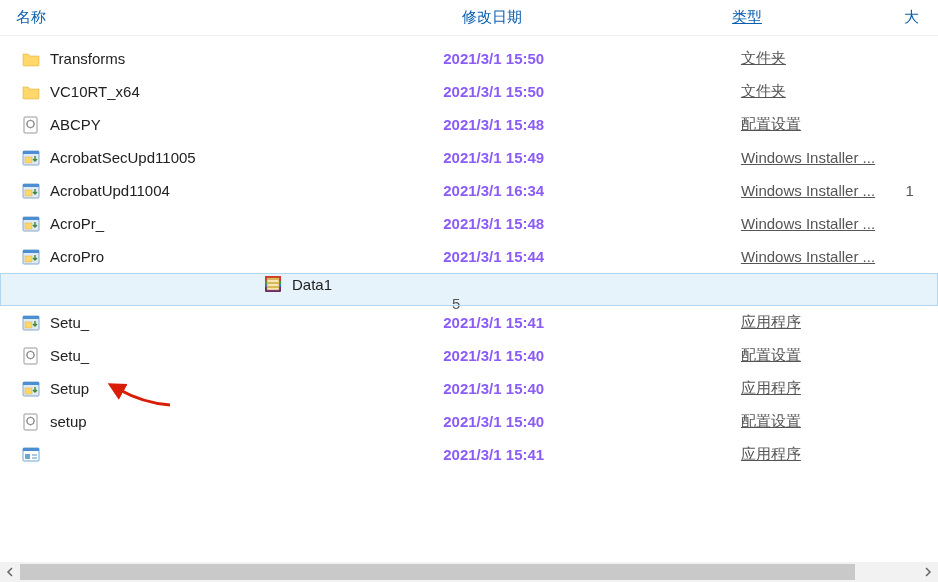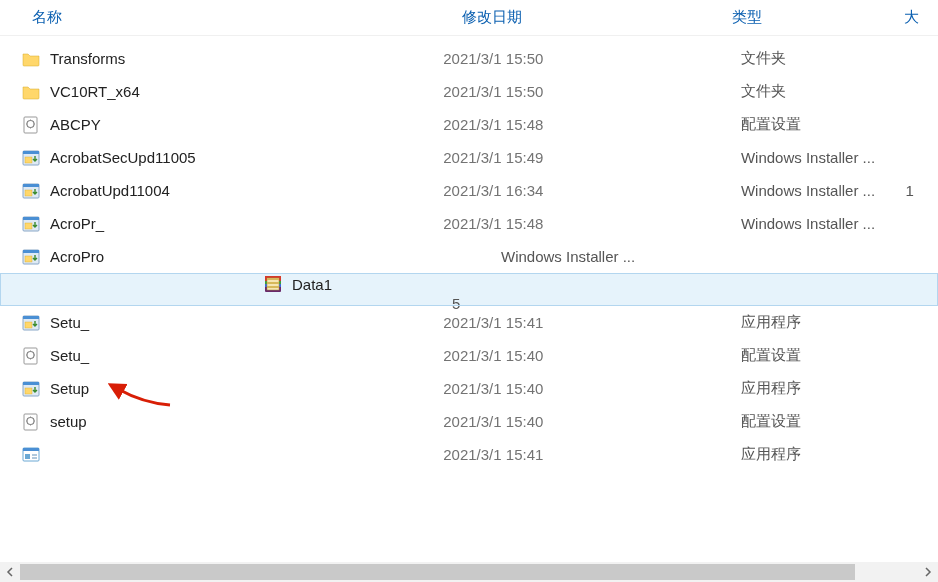--- a/index.html
+++ b/index.html
@@ -17,43 +17,43 @@
     height: 560px;
     overflow: hidden;
   }
   .header {
     display: flex;
     height: 36px;
     border-bottom: 1px solid #f0f0f0;
     color: #0a5fb0;
     align-items: center;
   }
-  .col-name { width: 454px; padding-left: 32px; display:flex; align-items:center; height:100%; }
+  .col-name { width: 454px; padding-left: 16px; display:flex; align-items:center; height:100%; }
   .col-date { width: 270px; padding-left: 8px; display:flex; align-items:center; height:100%; }
-  .col-type { width: 180px; padding-left: 8px; display:flex; align-items:center; height:100%; }
+  .col-type { width: 180px; padding-left: 8px; display:flex; align-items:center; height:100%;text-decoration:underline; }
   .col-size { width: 34px; padding-left: 0px; display:flex; align-items:center; height:100%; justify-content:flex-start; }
   .header .col-name, .header .col-date, .header .col-type, .header .col-size {
     border-right: 1px solid transparent;
   }
   .rows { padding-top: 6px; }
   .row {
     display: flex;
     height: 33px;
     align-items: center;
     color: #222;
     position: relative;
   }
   .row.selected {
     background: #e6f3fb;
     outline: 1px solid #b3d6ef;
     outline-offset: -1px;
     flex-direction: column;
   }
   .row .col-name { color: #222; padding-left: 20px; gap: 8px; }
-  .row .col-date { color: #737373; }
+  .row .col-date { color: #8b5cf6; font-weight: bold; }
   .row .col-type { color: #555; white-space: nowrap; overflow: hidden; text-overflow: ellipsis; margin-left: 39px; }
   .row .col-size { color: #555; }
   .icon { width: 22px; height: 22px; flex: 0 0 22px; display:flex; align-items:center; justify-content:center; }
 
   
   .hscroll {
     position: absolute;
     left: 0; bottom: 0;
     width: 938px; height: 20px;
     background: #f2f2f2;
@@ -192,20 +192,21 @@
           <span class="icon">
             <svg width="20" height="20" viewBox="0 0 20 20">
               <rect x="2" y="3" width="16" height="14" rx="1" fill="#dfeaf5" stroke="#8aa8c7"></rect>
               <rect x="2" y="3" width="16" height="3" fill="#4a8fd4"></rect>
               <rect x="4" y="9" width="7" height="6" fill="#ffd76b" stroke="#d6a92a" stroke-width="0.4"></rect>
               <path d="M14 8 v5 M12 11 l2 2 l2 -2" stroke="#3a8a2e" stroke-width="1.4" fill="none"></path>
             </svg>
           </span>
           <span>AcroPro</span>
         </div>
+        <div class="col-date">2021/3/1 15:44</div>
         <div class="col-type">Windows Installer ...</div>
         <div class="col-size"></div>
       </div>
       <div class="row selected">
         <div class="col-name">
           <span class="icon">
             <svg width="20" height="20" viewBox="0 0 20 20">
               <rect x="2" y="2" width="16" height="16" rx="1" fill="#6a2a6a"></rect>
               <rect x="2" y="2" width="16" height="5" fill="#d43a2a"></rect>
               <rect x="2" y="7" width="16" height="3" fill="#3aa03a"></rect>

